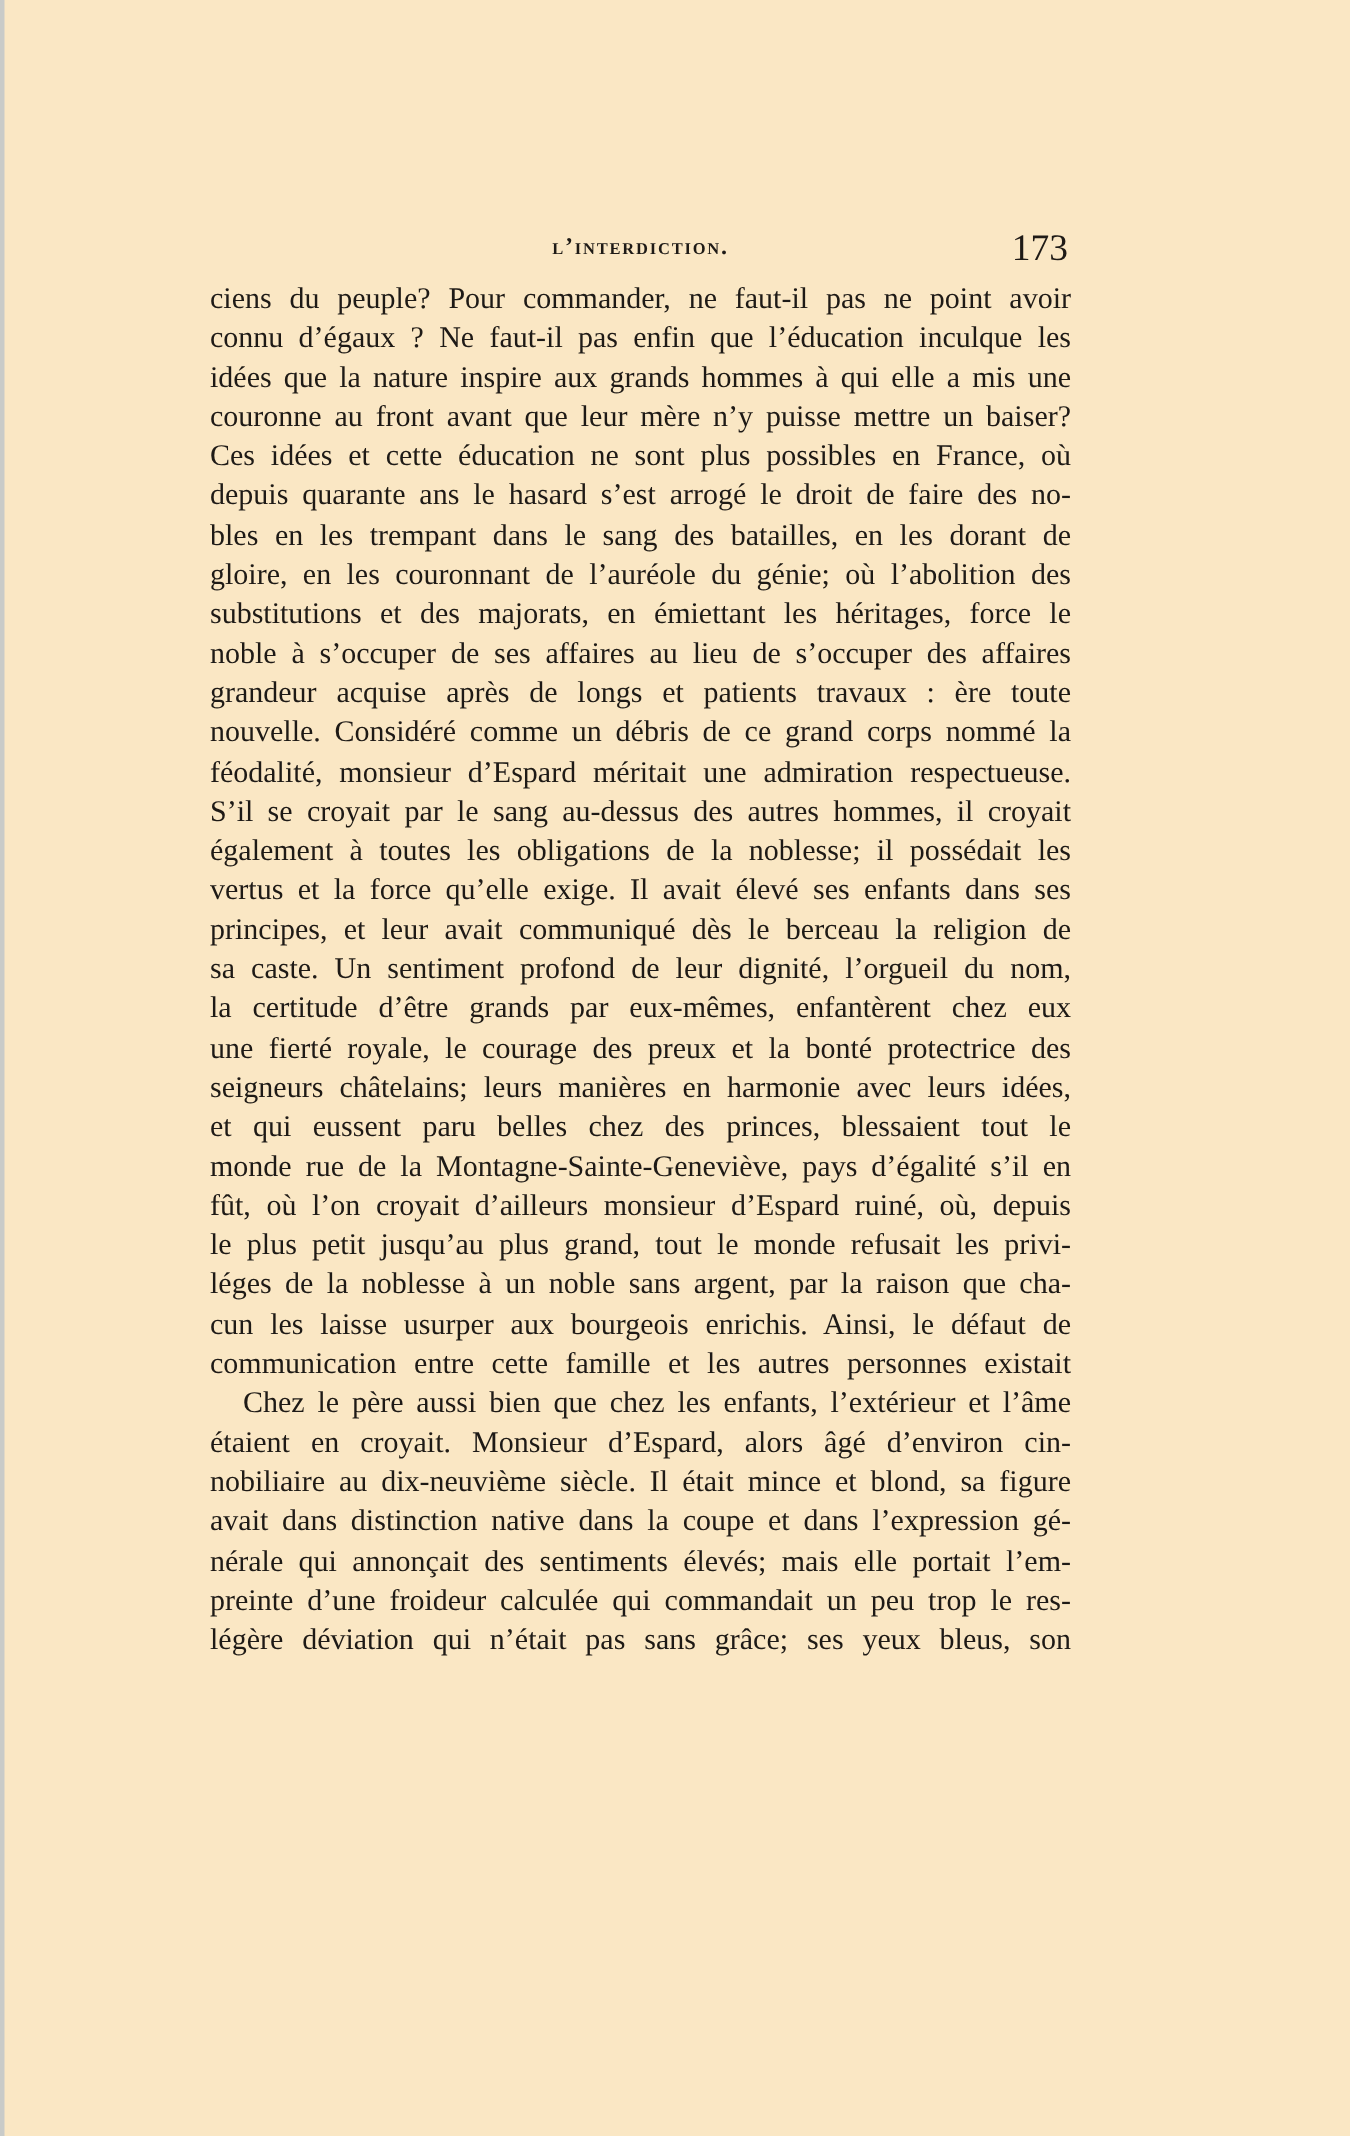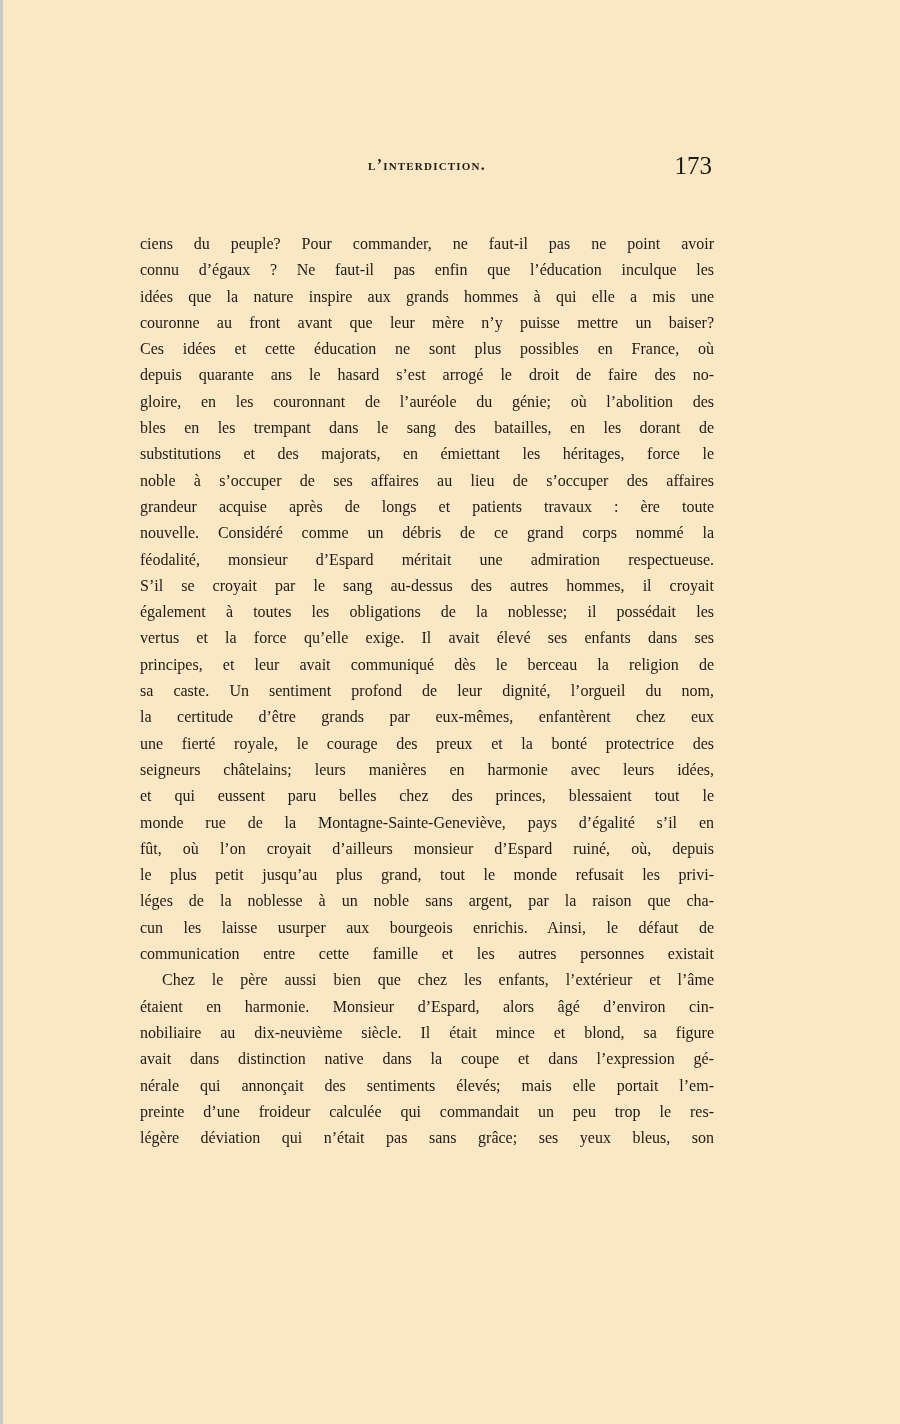--- a/index.html
+++ b/index.html
@@ -48,23 +48,22 @@
       right: 2px;
       top: 0;
       font-size: 25px;
     }
     .text-block {
       position: absolute;
       top: 186px;
       left: 137px;
       width: 574px;
       font-family: "Liberation Serif", "DejaVu Serif", serif;
-      font-size: 16px;
+      font-size: 20px;
       color: #1e1a16;
-      margin-top: 45px;
     }
     .line {
       height: 26.3px;
       line-height: 26.3px;
       white-space: nowrap;
       text-align: justify;
       text-align-last: justify;
       overflow: visible;
     }
     .line.last {
@@ -83,22 +82,22 @@
     <div class="page-number">173</div>
   </div>
   <div class="text-block" id="text-block">
       <div>
         <div class="line">ciens du peuple? Pour commander, ne faut-il pas ne point avoir</div>
         <div class="line">connu d’égaux ? Ne faut-il pas enfin que l’éducation inculque les</div>
         <div class="line">idées que la nature inspire aux grands hommes à qui elle a mis une</div>
         <div class="line">couronne au front avant que leur mère n’y puisse mettre un baiser?</div>
         <div class="line">Ces idées et cette éducation ne sont plus possibles en France, où</div>
         <div class="line">depuis quarante ans le hasard s’est arrogé le droit de faire des no-</div>
+        <div class="line">bles en les trempant dans le sang des batailles, en les dorant de</div>
         <div class="line">gloire, en les couronnant de l’auréole du génie; où l’abolition des</div>
-        <div class="line">bles en les trempant dans le sang des batailles, en les dorant de</div>
         <div class="line">substitutions et des majorats, en émiettant les héritages, force le</div>
         <div class="line">noble à s’occuper de ses affaires au lieu de s’occuper des affaires</div>
         <div class="line">grandeur acquise après de longs et patients travaux : ère toute</div>
         <div class="line">nouvelle. Considéré comme un débris de ce grand corps nommé la</div>
         <div class="line">féodalité, monsieur d’Espard méritait une admiration respectueuse.</div>
         <div class="line">S’il se croyait par le sang au-dessus des autres hommes, il croyait</div>
         <div class="line">également à toutes les obligations de la noblesse; il possédait les</div>
         <div class="line">vertus et la force qu’elle exige. Il avait élevé ses enfants dans ses</div>
         <div class="line">principes, et leur avait communiqué dès le berceau la religion de</div>
         <div class="line">sa caste. Un sentiment profond de leur dignité, l’orgueil du nom,</div>
@@ -108,21 +107,21 @@
         <div class="line">et qui eussent paru belles chez des princes, blessaient tout le</div>
         <div class="line">monde rue de la Montagne-Sainte-Geneviève, pays d’égalité s’il en</div>
         <div class="line">fût, où l’on croyait d’ailleurs monsieur d’Espard ruiné, où, depuis</div>
         <div class="line">le plus petit jusqu’au plus grand, tout le monde refusait les privi-</div>
         <div class="line">léges de la noblesse à un noble sans argent, par la raison que cha-</div>
         <div class="line">cun les laisse usurper aux bourgeois enrichis. Ainsi, le défaut de</div>
         <div class="line">communication entre cette famille et les autres personnes existait</div>
       </div>
       <div>
         <div class="line indent">Chez le père aussi bien que chez les enfants, l’extérieur et l’âme</div>
-        <div class="line">étaient en harmonie. Monsieur d’Espard, alors âgé d’environ cin-</div>
+        <div class="line">étaient en croyait. Monsieur d’Espard, alors âgé d’environ cin-</div>
         <div class="line">nobiliaire au dix-neuvième siècle. Il était mince et blond, sa figure</div>
         <div class="line">avait dans distinction native dans la coupe et dans l’expression gé-</div>
         <div class="line">nérale qui annonçait des sentiments élevés; mais elle portait l’em-</div>
         <div class="line">preinte d’une froideur calculée qui commandait un peu trop le res-</div>
         <div class="line">légère déviation qui n’était pas sans grâce; ses yeux bleus, son</div>
       </div>
     </div>
 </div>
 
 </body></html>

